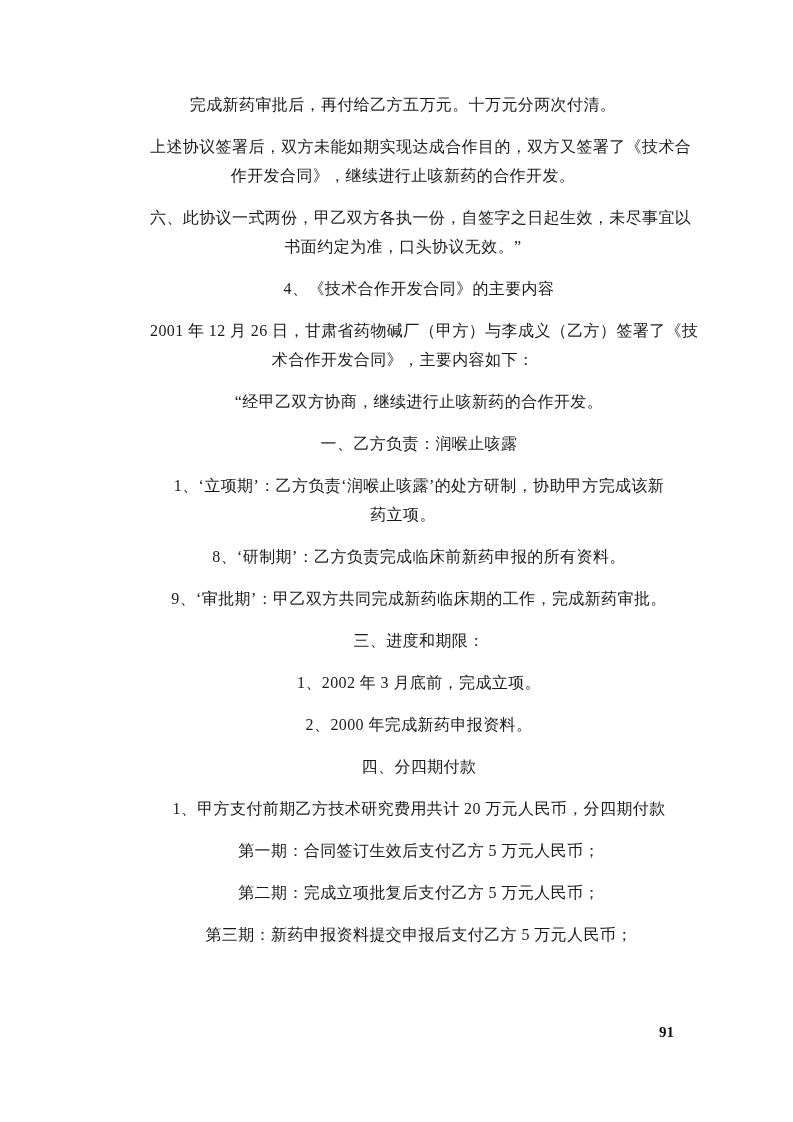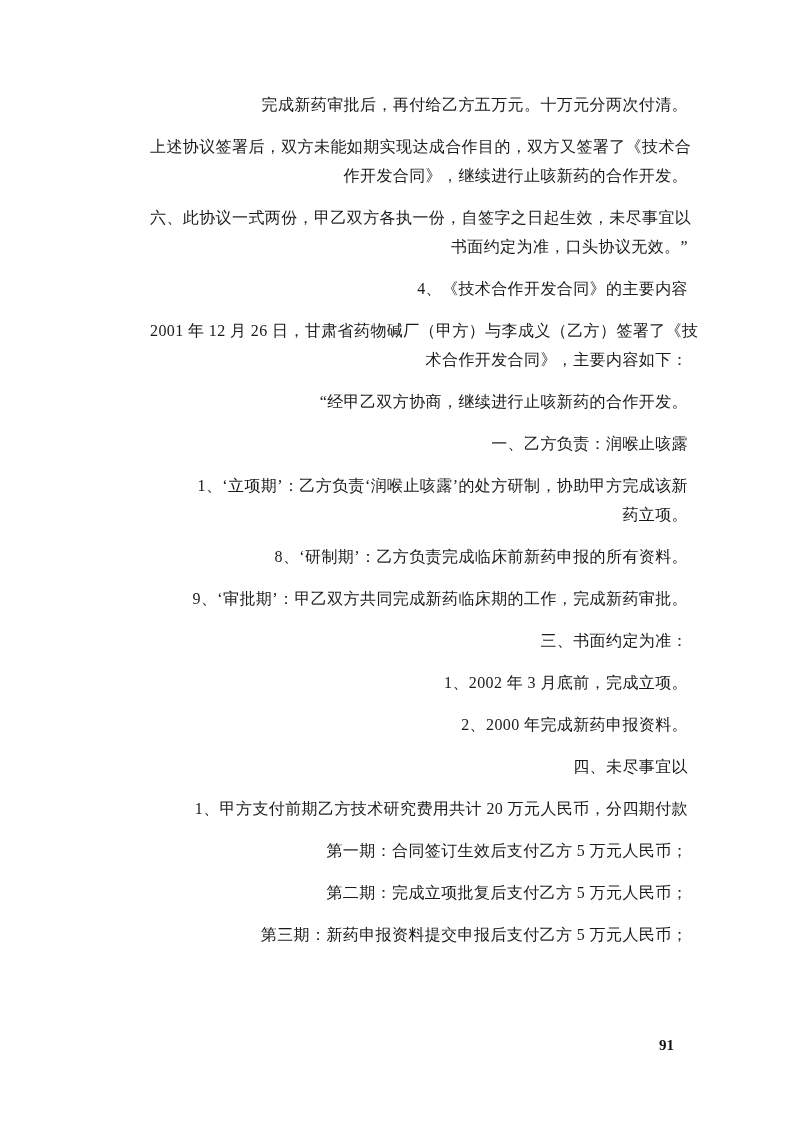--- a/index.html
+++ b/index.html
@@ -21,35 +21,34 @@
     left: 118px;
     top: 90px;
     width: 570px;
   }
   .content p {
     margin: 0 0 13px 0;
     font-size: 16px;
     line-height: 29px;
     letter-spacing: 0.4px;
     white-space: pre;
-    text-align: right;
+    text-align: center;
   }
   .content p.indent {
     text-indent: 2em;
   }
   .page-number {
     position: absolute;
     left: 659px;
     top: 1023px;
     font-size: 15px;
     font-weight: bold;
     line-height: 18px;
     font-family: "Liberation Serif", "DejaVu Serif", serif;
     color: #111111;
-    margin-top: 13px;
   }
 </style>
 </head>
 <body>
 
 <div class="page">
   <div class="content">
     <p>完成新药审批后，再付给乙方五万元。十万元分两次付清。</p>
     <p class="indent">上述协议签署后，双方未能如期实现达成合作目的，双方又签署了《技术合
 作开发合同》，继续进行止咳新药的合作开发。</p>
@@ -57,23 +56,23 @@
 书面约定为准，口头协议无效。”</p>
     <p class="indent">4、《技术合作开发合同》的主要内容</p>
     <p class="indent">2001 年 12 月 26 日，甘肃省药物碱厂（甲方）与李成义（乙方）签署了《技
 术合作开发合同》，主要内容如下：</p>
     <p class="indent">“经甲乙双方协商，继续进行止咳新药的合作开发。</p>
     <p class="indent">一、乙方负责：润喉止咳露</p>
     <p class="indent">1、‘立项期’：乙方负责‘润喉止咳露’的处方研制，协助甲方完成该新
 药立项。</p>
     <p class="indent">8、‘研制期’：乙方负责完成临床前新药申报的所有资料。</p>
     <p class="indent">9、‘审批期’：甲乙双方共同完成新药临床期的工作，完成新药审批。</p>
-    <p class="indent">三、书面约定为准：</p>
+    <p class="indent">三、进度和期限：</p>
     <p class="indent">1、2002 年 3 月底前，完成立项。</p>
     <p class="indent">2、2000 年完成新药申报资料。</p>
-    <p class="indent">四、未尽事宜以</p>
+    <p class="indent">四、分四期付款</p>
     <p class="indent">1、甲方支付前期乙方技术研究费用共计 20 万元人民币，分四期付款</p>
     <p class="indent">第一期：合同签订生效后支付乙方 5 万元人民币；</p>
     <p class="indent">第二期：完成立项批复后支付乙方 5 万元人民币；</p>
     <p class="indent">第三期：新药申报资料提交申报后支付乙方 5 万元人民币；</p>
   </div>
   <div class="page-number">91</div>
 </div>
 
 </body></html>

